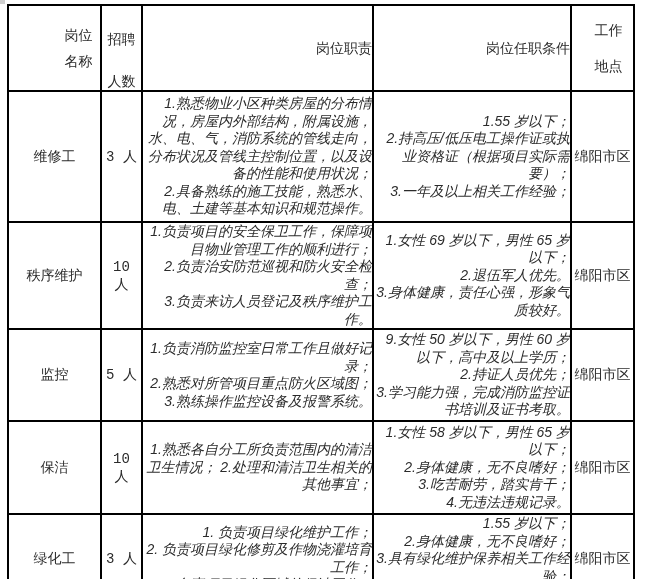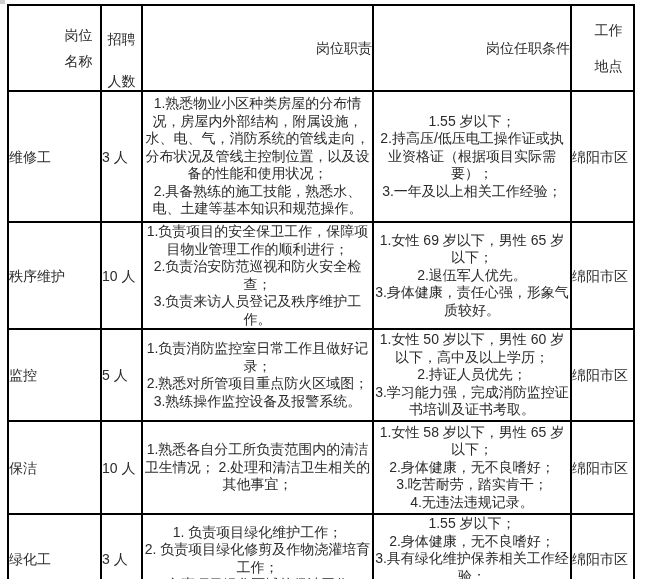--- a/index.html
+++ b/index.html
@@ -42,29 +42,31 @@
   
   th.hdr { text-align: center; }
   th.hdr .gap-md div { line-height: 26px; margin-left: 48px; }
   th.hdr .gap-sm div { line-height: 18px; margin-top: 24px; }
   th.hdr .gap-lg div { line-height: 36px; padding-left: 12px; }
   th.hdr .one-line  { line-height: 18px; text-align: right; }
 
   td.cell-position,
   td.cell-headcount,
   td.cell-location {
-    text-align: left;
+    text-align: center;
     line-height: 18px;
+    font-family: Liberation Mono, monospace;
   }
   td.cell-duties,
   td.cell-conditions {
-    text-align: center;
+    text-align: right;
     padding: 2px 1px 2px 3px;
     line-height: 17.5px;
     white-space: pre-line;
+    font-style: italic;
   }
 </style>
 </head>
 <body>
 
 <div class="corner-artifact"></div>
 
 <table class="recruit">
   <colgroup>
     <col style="width:93px">
@@ -122,21 +124,21 @@
 2.退伍军人优先。
 3.身体健康，责任心强，形象气质较好。</td>
       <td class="cell-location">绵阳市区</td>
     </tr>
     <tr style="height:92px">
       <td class="cell-position">监控</td>
       <td class="cell-headcount">5 人</td>
       <td class="cell-duties">1.负责消防监控室日常工作且做好记录；
 2.熟悉对所管项目重点防火区域图；
 3.熟练操作监控设备及报警系统。</td>
-      <td class="cell-conditions">1.女性 50 岁以下，男性 60 岁以下，高中及以上学历；
+      <td class="cell-conditions">9.女性 50 岁以下，男性 60 岁以下，高中及以上学历；
 2.持证人员优先；
 3.学习能力强，完成消防监控证书培训及证书考取。</td>
       <td class="cell-location">绵阳市区</td>
     </tr>
     <tr style="height:93px">
       <td class="cell-position">保洁</td>
       <td class="cell-headcount">10 人</td>
       <td class="cell-duties">1.熟悉各自分工所负责范围内的清洁卫生情况； 2.处理和清洁卫生相关的其他事宜；</td>
       <td class="cell-conditions">1.女性 58 岁以下，男性 65 岁以下；
 2.身体健康，无不良嗜好；

